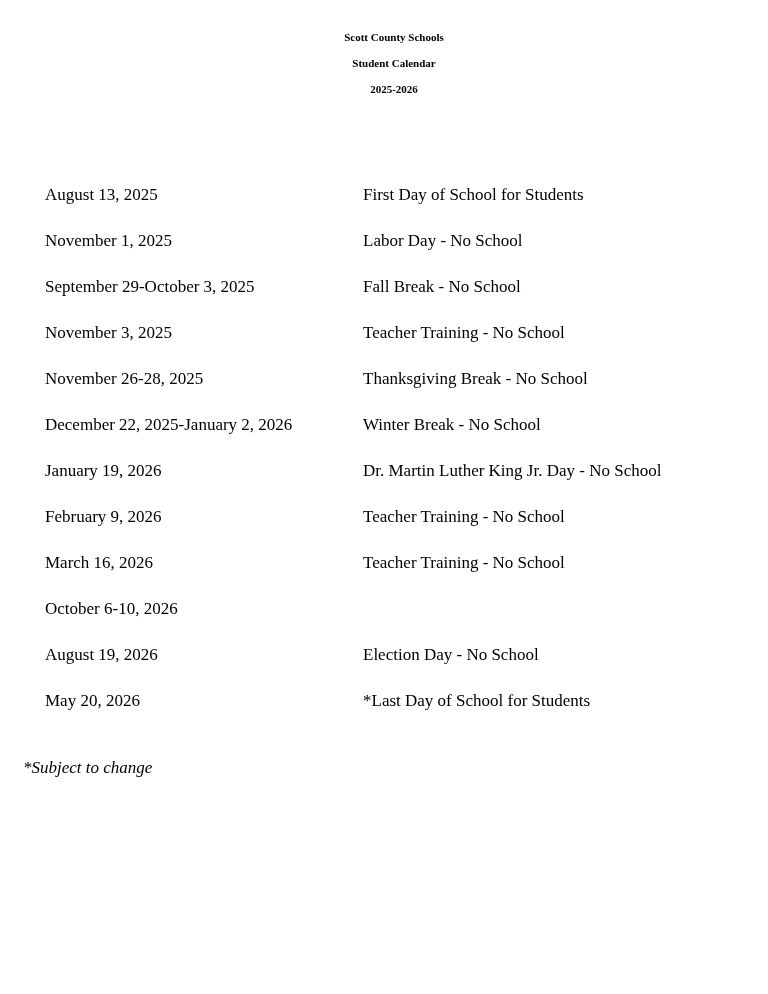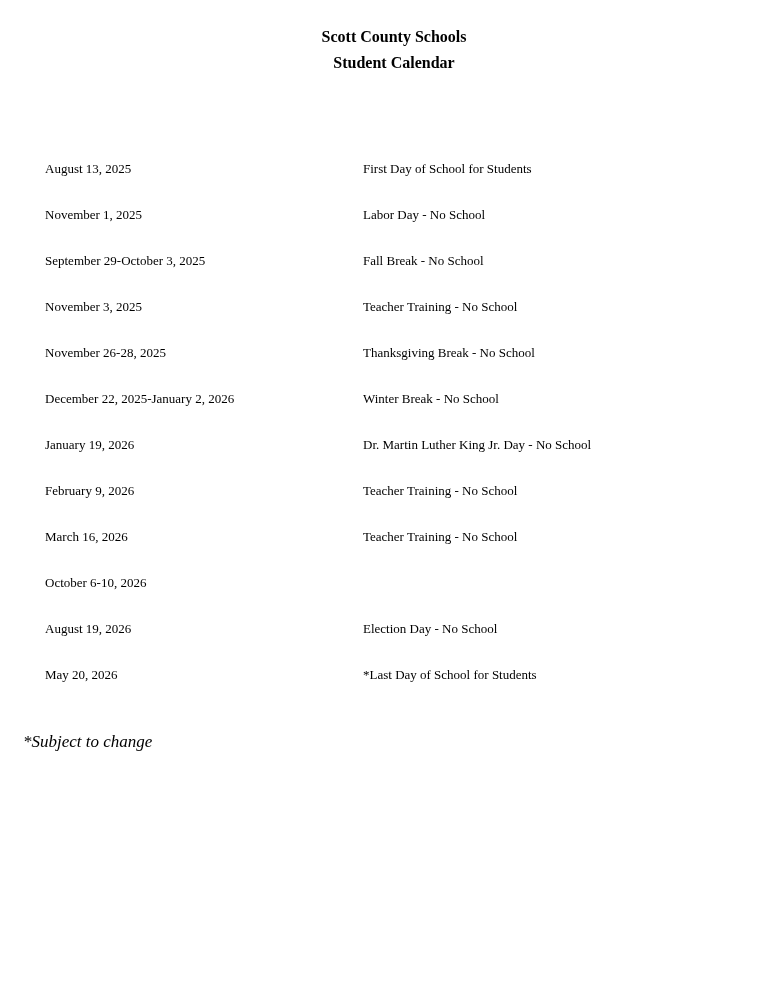--- a/index.html
+++ b/index.html
@@ -14,33 +14,33 @@
     background: #ffffff;
     color: #000000;
     font-family: "Liberation Serif", serif;
     overflow: hidden;
     box-sizing: border-box;
   }
   .title-block {
     padding-top: 24px;
     text-align: center;
     font-weight: bold;
-    font-size: 16px;
+    font-size: 11px;
     line-height: 26px;
     margin-left: 20px;
   }
   .rows {
     margin-top: 84px;
     margin-left: 45px;
     margin-right: 30px;
   }
   .row {
     display: flex;
     align-items: flex-end;
-    font-size: 13px;
+    font-size: 17px;
     line-height: 18px;
     margin-bottom: 28px;
     white-space: nowrap;
   }
   .row .date {
     width: 318px;
     flex-shrink: 0;
   }
   .footnote {
     margin-top: 48px;
@@ -50,20 +50,21 @@
   }
 </style>
 </head>
 <body>
 
 <div class="page">
 
   <div class="title-block">
     <div>Scott County Schools</div>
     <div>Student Calendar</div>
+    <div>2025-2026</div>
   </div>
 
   <div class="rows">
     <div class="row">
       <span class="date">August 13, 2025</span>
       <span class="event">First Day of School for Students</span>
     </div>
     <div class="row">
       <span class="date">November 1, 2025</span>
       <span class="event">Labor Day - No School</span>

